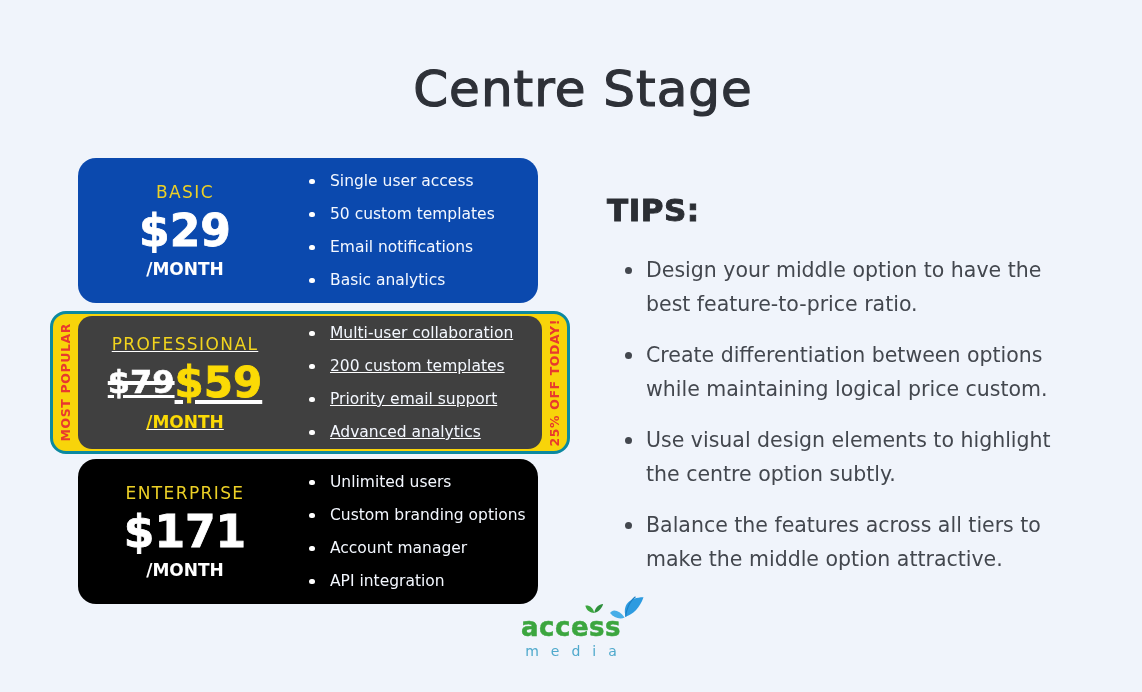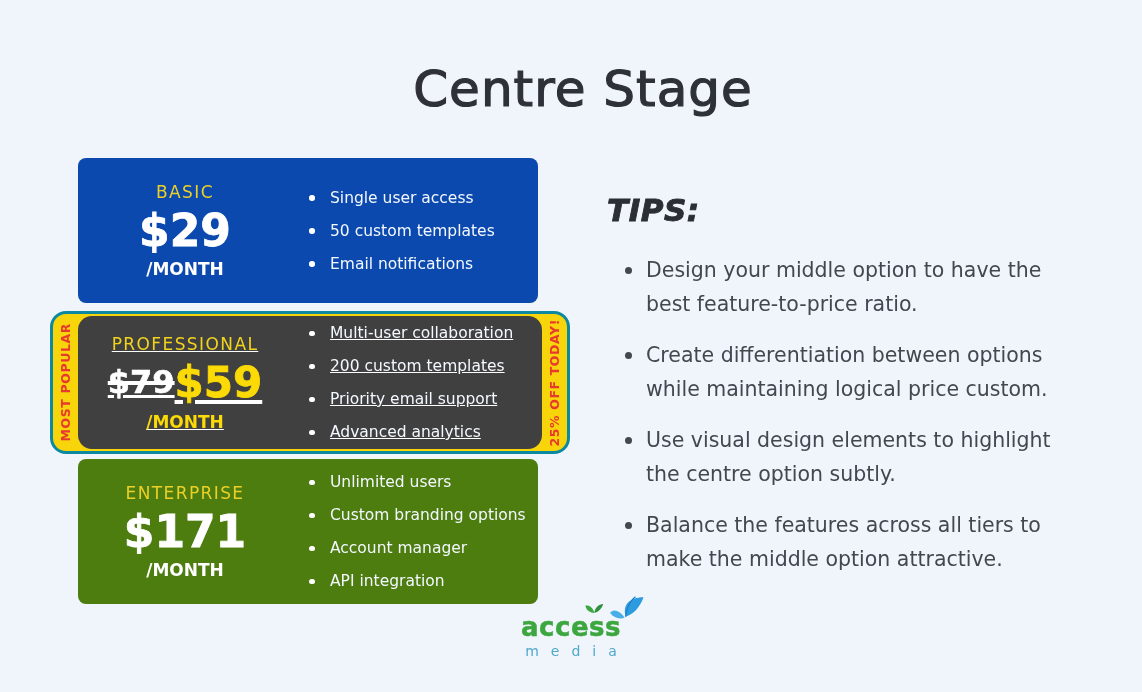--- a/index.html
+++ b/index.html
@@ -5,21 +5,21 @@
   html,body{margin:0;padding:0;}
   body{font-family:"DejaVu Sans","Liberation Sans",sans-serif;}
   .page{position:relative;width:1142px;height:692px;overflow:hidden;background:#F0F4FB;}
 
   
   .title{position:absolute;top:48px;left:0;width:100%;text-align:center;margin:12px;
          font-size:50px;font-weight:normal;letter-spacing:1px;color:#2E3138;
          -webkit-text-stroke:1.2px #2E3138;}
 
   
-  .card{position:absolute;display:flex;border-radius:8px;box-sizing:border-box;color:#fff;}
+  .card{position:absolute;display:flex;border-radius:18px;box-sizing:border-box;color:#fff;}
   .card-basic{left:78px;top:158px;width:460px;height:145px;}
   .card-enterprise{left:78px;top:459px;width:460px;height:145px;}
 
   .card-left{width:214px;display:flex;flex-direction:column;align-items:center;justify-content:center;}
   .tier{font-size:17px;letter-spacing:1.4px;color:#ECD026;margin-bottom:7px;}
   .price{font-size:44px;font-weight:bold;line-height:1.02;-webkit-text-stroke:0.8px #fff;}
   .period{font-size:17px;font-weight:bold;margin-top:5px;}
 
   .features{list-style:none;margin:0;padding:0 8px 0 14px;flex:1;
             display:flex;flex-direction:column;justify-content:center;}
@@ -39,21 +39,21 @@
   .ribbon span{writing-mode:vertical-rl;transform:rotate(180deg);white-space:nowrap;
                font-size:12.5px;font-weight:bold;letter-spacing:0.6px;}
   .price-row{display:flex;align-items:center;justify-content:center;}
   .old-price{font-size:32px;font-weight:bold;color:#fff;text-decoration:line-through;
              text-decoration-thickness:4px;-webkit-text-stroke:0.6px #fff;}
   .new-price{font-size:42px;font-weight:bold;-webkit-text-stroke:0.8px currentColor;}
   .tier-pro{color:#F2D41D;margin-bottom:4px;}
 
   
   .tips{position:absolute;left:605px;top:192px;width:505px;}
-  .tips h2{margin:0 0 26px 2px;font-size:31px;letter-spacing:0.5px;color:#2B2E34;font-style:italic;
+  .tips h2{margin:0 0 26px 2px;font-size:31px;letter-spacing:0.5px;color:#2B2E34;
            -webkit-text-stroke:0.9px #2B2E34;}
   .tips ul{list-style:none;margin:0;padding:0;}
   .tips li{position:relative;padding-left:41px;margin-bottom:18px;font-size:20.5px;
            line-height:33.5px;color:#43474E;}
   .tips li::before{content:"";position:absolute;left:20px;top:13px;width:7px;height:7px;
            border-radius:50%;background:#43474E;}
   .tips .tip-line{display:block;}
 
   
   .logo{position:absolute;left:50%;top:612px;transform:translateX(-50%);text-align:center;}
@@ -74,20 +74,21 @@
   <section class="card card-basic" style="background: rgb(11, 73, 174);">
     <div class="card-left">
       <div class="tier">BASIC</div>
       <div class="price">$29</div>
       <div class="period">/MONTH</div>
     </div>
     <ul class="features">
       <li>Single user access</li>
       <li>50 custom templates</li>
       <li>Email notifications</li>
+      <li>Basic analytics</li>
     </ul>
   </section>
 
   <section class="pro-wrap" style="background: rgb(248, 212, 10);">
     <div class="ribbon ribbon-left">
       <span style="color: rgb(232, 57, 46);">MOST POPULAR</span>
     </div>
     <div class="ribbon ribbon-right">
       <span style="color: rgb(232, 57, 46);">25% OFF TODAY!</span>
     </div>
@@ -102,21 +103,21 @@
       </div>
       <ul class="features">
         <li>Multi-user collaboration</li>
         <li>200 custom templates</li>
         <li>Priority email support</li>
         <li>Advanced analytics</li>
       </ul>
     </div>
   </section>
 
-  <section class="card card-enterprise" style="background: #4d7c0f;">
+  <section class="card card-enterprise" style="background: #000000;">
     <div class="card-left">
       <div class="tier">ENTERPRISE</div>
       <div class="price">$171</div>
       <div class="period">/MONTH</div>
     </div>
     <ul class="features">
       <li>Unlimited users</li>
       <li>Custom branding options</li>
       <li>Account manager</li>
       <li>API integration</li>

